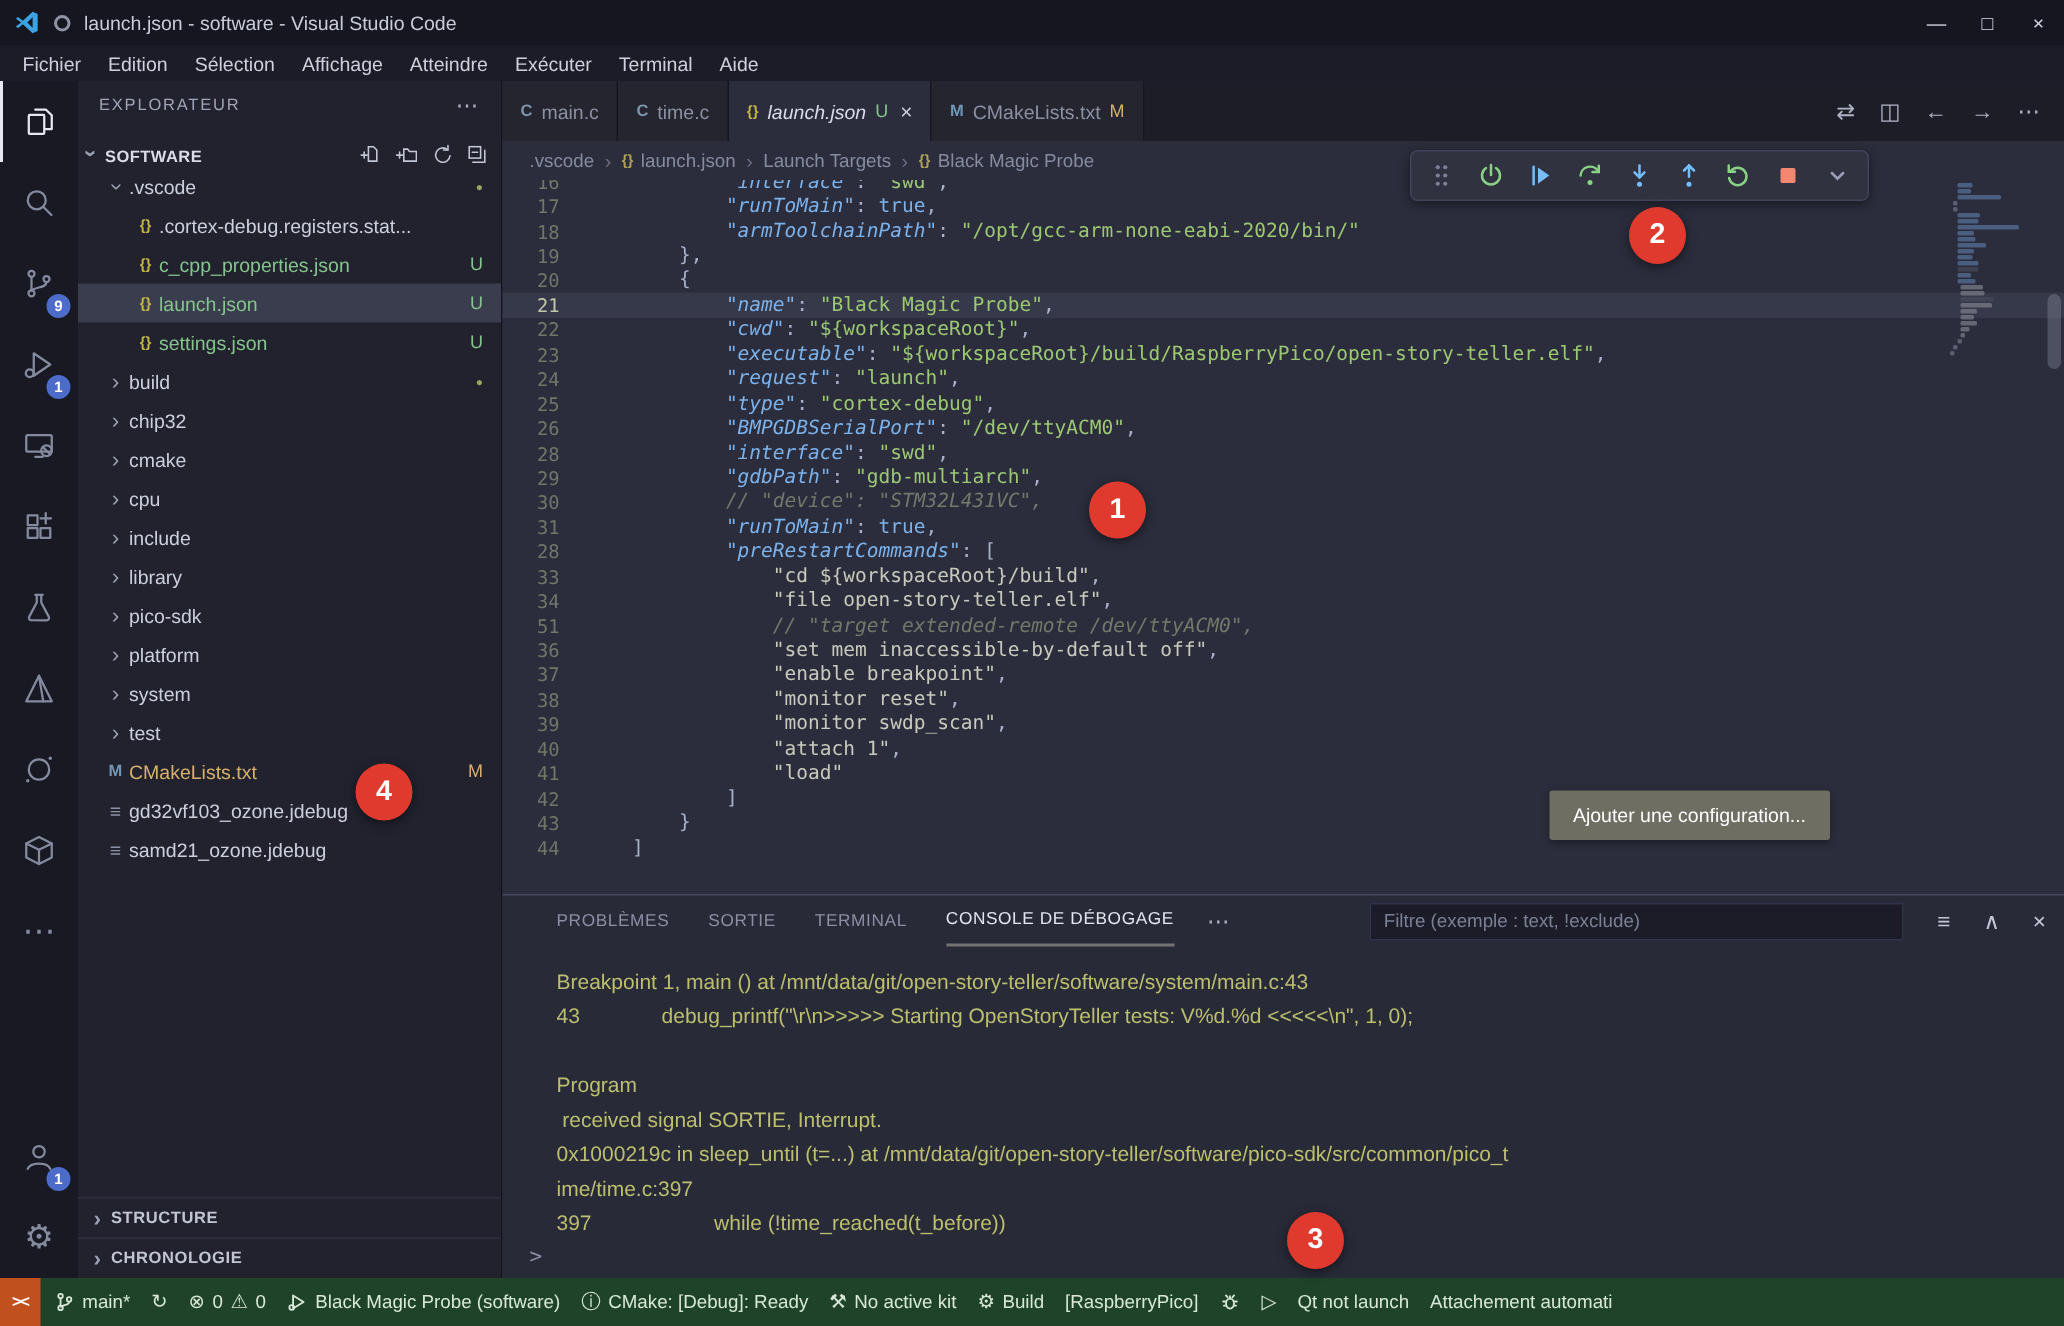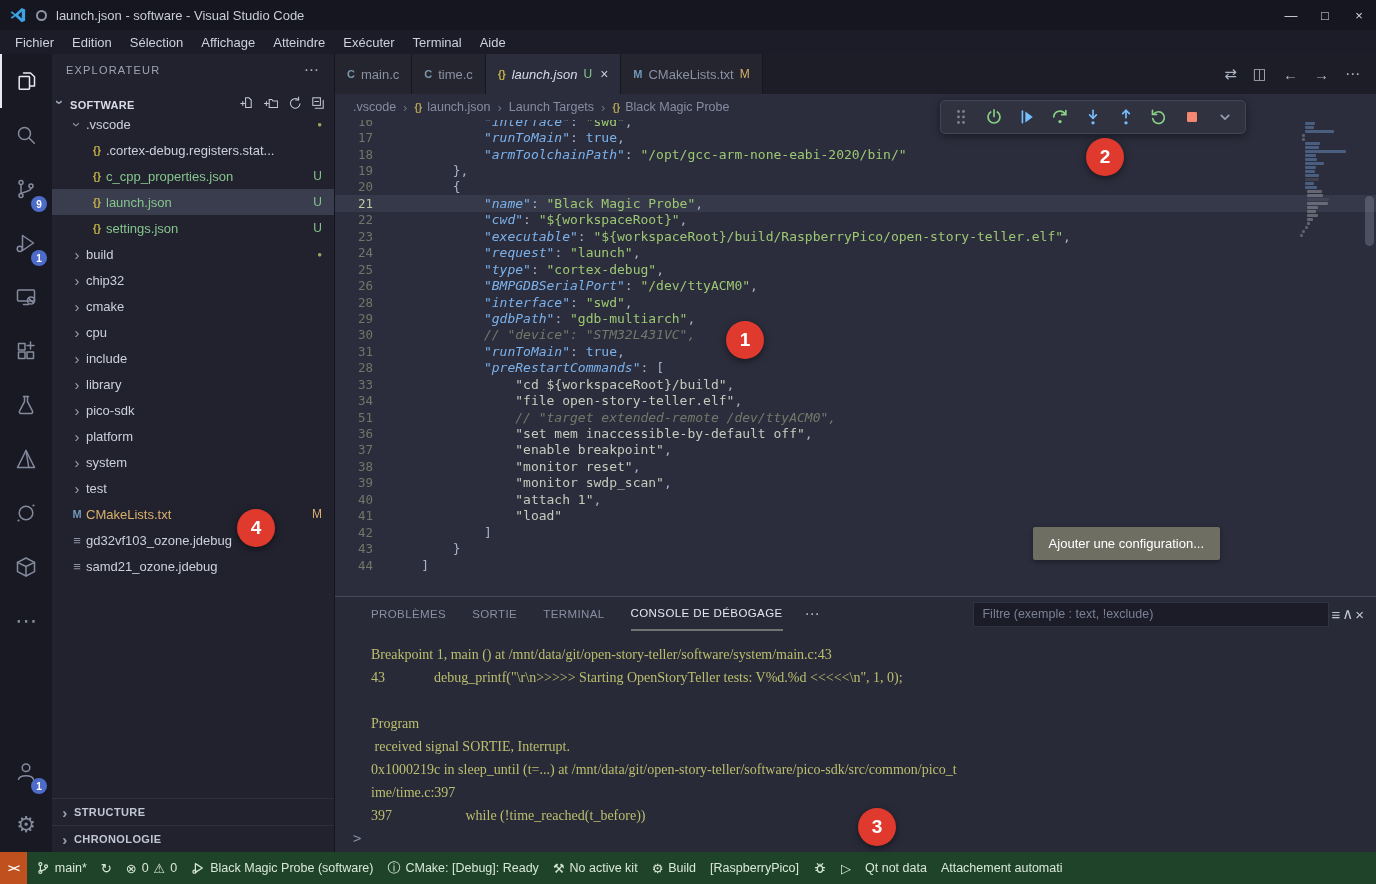--- a/index.html
+++ b/index.html
@@ -108,25 +108,25 @@
 
 .add-config{position:absolute;right:156px;bottom:36px;background:#6f6e63;color:#fff;border:none;font-size:13px;font-family:"Liberation Sans",sans-serif;padding:9px 16px;border-radius:2px;box-shadow:0 2px 5px rgba(0,0,0,.35);}
 
 
 .panel{height:256px;flex:none;border-top:1px solid #46495e;background:#282a38;display:flex;flex-direction:column;position:relative;}
 .panel-header{height:34px;display:flex;align-items:center;padding:0 12px 0 36px;flex:none;justify-content:space-between;}
 .panel-tabs{display:flex;gap:26px;height:100%;}
 .panel-tab{display:flex;align-items:center;font-size:11.5px;letter-spacing:.4px;color:#8a8fa3;height:100%;border-bottom:1px solid transparent;}
 .panel-tab.active{color:#e4e6ef;border-bottom:2px solid #737373;}
 .panel-more{color:#aeb3c4;font-size:15px;margin-left:22px;}
-.panel-right{margin-left:auto;display:flex;align-items:center;gap:2px;}
+.panel-right{margin-left:auto;display:flex;align-items:center;gap:22px;}
 .filter-input{width:356px;height:25px;background:#1b1c28;border:1px solid #30334a;color:#c8ccda;font-size:12.5px;padding:0 8px;outline:none;font-family:"Liberation Sans",sans-serif;}
 .filter-input::placeholder{color:#7b8095;}
 .panel-ic{color:#c2c6d4;font-size:15px;}
-.console{padding:12px 0 0 36px;font-family:Liberation Serif, serif;font-size:14px;line-height:23px;color:#bcbf6e;flex:1;overflow:hidden;}
+.console{padding:12px 0 0 36px;font-family:Liberation Sans, sans-serif;font-size:14px;line-height:23px;color:#bcbf6e;flex:1;overflow:hidden;}
 .console-line{min-height:23px;white-space:pre;}
 .console-prompt{position:absolute;left:18px;bottom:6px;color:#8a8fa3;font-family:"DejaVu Sans Mono",monospace;font-size:14px;}
 
 
 .statusbar{height:32px;background:#1f4328;display:flex;align-items:center;flex:none;color:#d8e8d8;font-size:12.5px;overflow:hidden;white-space:nowrap;}
 .sb-item{display:flex;align-items:center;gap:5px;padding:0 7px;height:100%;}
 .sb-remote{background:#c0511e;color:#fff;font-weight:700;font-size:11px;letter-spacing:-1px;padding:0 8px;margin-right:2px;}
 .sb-glyph{font-size:13px;}
 .sb-item svg{width:14px;height:14px;stroke:#d8e8d8;fill:none;stroke-width:1.4;stroke-linecap:round;stroke-linejoin:round;}
 
@@ -758,21 +758,21 @@
     <div class="sb-item">
       <svg viewBox="0 0 16 16">
           <ellipse cx="8" cy="9.2" rx="3" ry="3.8"></ellipse>
           <path d="M8 5.4V3.6M5 7.6H2.8M5 10.8H3.4M11 7.6h2.2M11 10.8h1.6M6.2 4.4L4.9 3M9.8 4.4L11.1 3"></path>
         </svg>
     </div>
     <div class="sb-item">
         <span class="sb-glyph">▷</span>
       </div>
     <div class="sb-item">
-        <span>Qt not data</span>
+        <span>Qt not launch</span>
       </div>
     <div class="sb-item">
         <span>Attachement automati</span>
       </div>
   </div>
 
   <div id="annotations">
       <div class="annotation" style="left: 745px; top: 340px;">1</div>
       <div class="annotation" style="left: 1105px; top: 157px;">2</div>
       <div class="annotation" style="left: 877px; top: 827px;">3</div>

